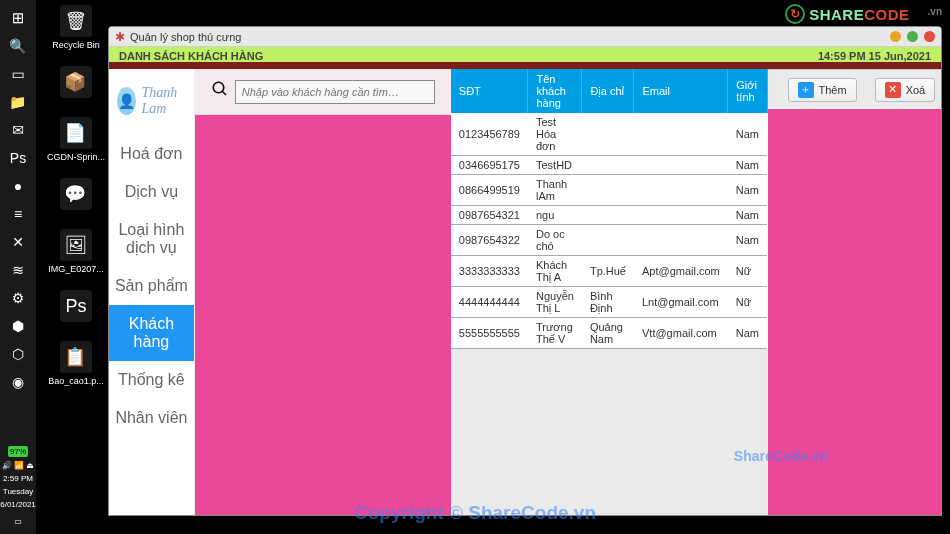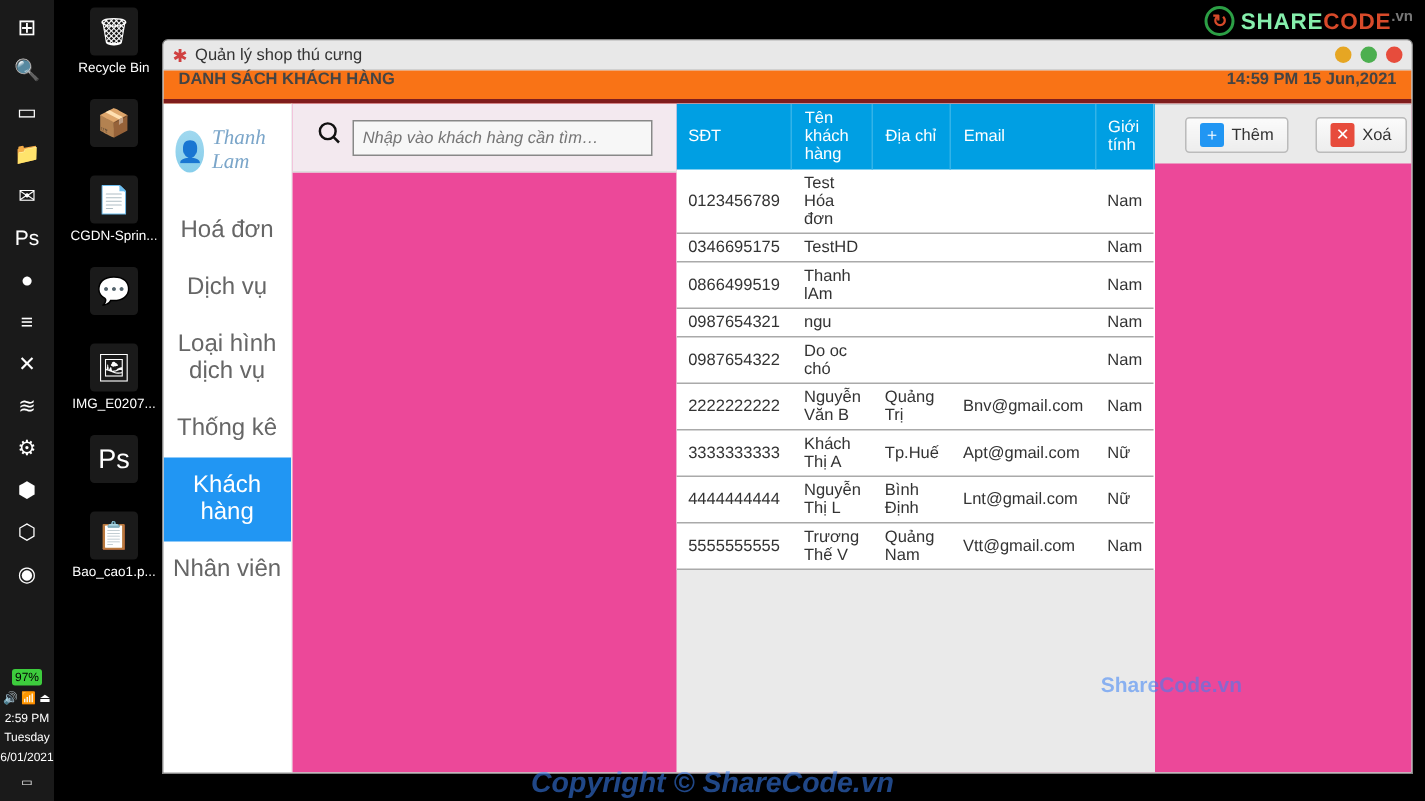--- a/index.html
+++ b/index.html
@@ -24,21 +24,21 @@
 .app-window { position: absolute; left: 108px; top: 26px; width: 834px; height: 490px; background: #fff; border: 1px solid #888; box-shadow: 0 3px 12px rgba(0,0,0,0.4); display: flex; flex-direction: column; border-radius: 4px 4px 0 0; overflow: hidden; }
 
 .titlebar { height: 20px; background: #e8e8e8; display: flex; align-items: center; padding: 0 6px; font-size: 11px; color: #333; border-bottom: 1px solid #d0d0d0; }
 .titlebar .icon { color: #d04040; margin-right: 5px; font-size: 12px; }
 .titlebar .controls { margin-left: auto; display: flex; gap: 6px; }
 .titlebar .controls span { width: 11px; height: 11px; border-radius: 50%; display: inline-block; }
 .titlebar .controls .min { background: #e6a623; }
 .titlebar .controls .max { background: #4caf50; }
 .titlebar .controls .close { background: #e74c3c; }
 
-.header-bar { height: 22px; background: #f97316; display: flex; align-items: flex-start; padding: 0 10px; font-size: 11px; color: #444; font-weight: bold; border-bottom: 3px solid #7f1d1d; }
+.header-bar { height: 22px; background: #bef264; display: flex; align-items: flex-end; padding: 0 10px; font-size: 11px; color: #444; font-weight: bold; border-bottom: 7px solid #7f1d1d; }
 .header-bar .datetime { margin-left: auto; font-weight: bold; }
 
 .app-body { flex: 1; display: flex; overflow: hidden; }
 
 .sidebar { width: 140px; background: #fff; border-right: 1px solid #eee; display: flex; flex-direction: column; padding-top: 12px; }
 .user-block { display: flex; align-items: center; padding: 4px 8px 18px 8px; gap: 5px; }
 .user-avatar { width: 28px; height: 28px; border-radius: 50%; background: linear-gradient(#a0d8ef, #87ceeb); display: flex; align-items: center; justify-content: center; font-size: 14px; }
 .user-name { color: #7aa5c9; font-style: italic; font-size: 14px; font-weight: 500; font-family: Georgia, serif; }
 
 .nav-item { padding: 10px 0; text-align: center; font-size: 16px; color: #666; cursor: pointer; }
@@ -59,27 +59,27 @@
 .action-bar { height: 40px; background: #eaeaea; border-top: 1px solid #ccc; display: flex; align-items: center; justify-content: flex-end; padding: 0 20px; gap: 18px; }
 .action-btn { display: flex; align-items: center; gap: 5px; border: 1px solid #bbb; background: linear-gradient(#fbfbfb, #ededed); padding: 3px 9px; border-radius: 3px; font-size: 11px; color: #333; cursor: pointer; }
 .action-btn .ico { width: 16px; height: 16px; display: flex; align-items: center; justify-content: center; border-radius: 2px; font-size: 11px; color: #fff; }
 .ico-add { background: #2196f3; }
 .ico-del { background: #e74c3c; }
 .ico-edit { background: #e6a623; }
 
 
 .watermark { position: absolute; font-size: 19px; font-weight: 600; color: #3b82f6; opacity: 0.55; pointer-events: none; font-family: Arial, sans-serif; }
 .wm1 { right: 122px; bottom: 70px; font-size: 14px; }
-.wm2 { left: 50%; bottom: 0; transform: translateX(-50%); font-style: italic; }
+.wm2 { left: 50%; bottom: 10px; transform: translateX(-50%); }
 
 .sharecode-logo { position: absolute; top: 4px; right: 8px; display: flex; align-items: center; font-weight: bold; font-size: 15px; pointer-events: none; }
 .sharecode-logo .circ { width: 20px; height: 20px; border-radius: 50%; border: 2px solid #2c9f45; display: flex; align-items: center; justify-content: center; color: #d84a2a; margin-right: 4px; font-size: 12px; }
 .sharecode-logo .share { color: #86efac; letter-spacing: 0.5px; }
 .sharecode-logo .code { color: #d84a2a; letter-spacing: 0.5px; }
-.sharecode-logo .vn { color: #777; font-size: 10px; margin-left: 0; align-self: flex-start; margin-top: 2px; }
+.sharecode-logo .vn { color: #777; font-size: 10px; margin-left: 18px; align-self: flex-start; margin-top: 2px; }
 </style>
 </head>
 <body>
 
 <div class="desktop">
 
   <div class="taskbar">
     <div id="tb-items">
         <div class="tb-item start">⊞</div>
         <div class="tb-item">🔍</div>
@@ -157,22 +157,23 @@
     <div class="app-body">
       <div class="sidebar">
         <div class="user-block">
           <div class="user-avatar">👤</div>
           <div class="user-name">Thanh Lam</div>
         </div>
         <div id="nav-list">
             <div class="nav-item">Hoá đơn</div>
             <div class="nav-item">Dịch vụ</div>
             <div class="nav-item">Loại hình dịch vụ</div>
+            <div class="nav-item">Sản phẩm</div>
+            <div class="nav-item active">Khách hàng</div>
             <div class="nav-item">Thống kê</div>
-            <div class="nav-item active">Khách hàng</div>
             <div class="nav-item">Nhân viên</div>
           </div>
       </div>
 
       <div class="content">
         <div class="search-row">
           <span class="search-icon">
             <svg width="18" height="18" viewBox="0 0 24 24" fill="none" stroke="#111" stroke-width="2.2">
                 <circle cx="10" cy="10" r="7"></circle>
                 <line x1="20" y1="20" x2="15" y2="15"></line>
@@ -222,27 +223,20 @@
                   <td>Nam</td>
                 </tr>
                 <tr>
                   <td>0987654322</td>
                   <td>Do oc chó</td>
                   <td></td>
                   <td></td>
                   <td>Nam</td>
                 </tr>
                 <tr>
-                  <td>2222222222</td>
-                  <td>Nguyễn Văn B</td>
-                  <td>Quảng Trị</td>
-                  <td>Bnv@gmail.com</td>
-                  <td>Nam</td>
-                </tr>
-                <tr>
                   <td>3333333333</td>
                   <td>Khách Thị A</td>
                   <td>Tp.Huế</td>
                   <td>Apt@gmail.com</td>
                   <td>Nữ</td>
                 </tr>
                 <tr>
                   <td>4444444444</td>
                   <td>Nguyễn Thị L</td>
                   <td>Bình Định</td>

